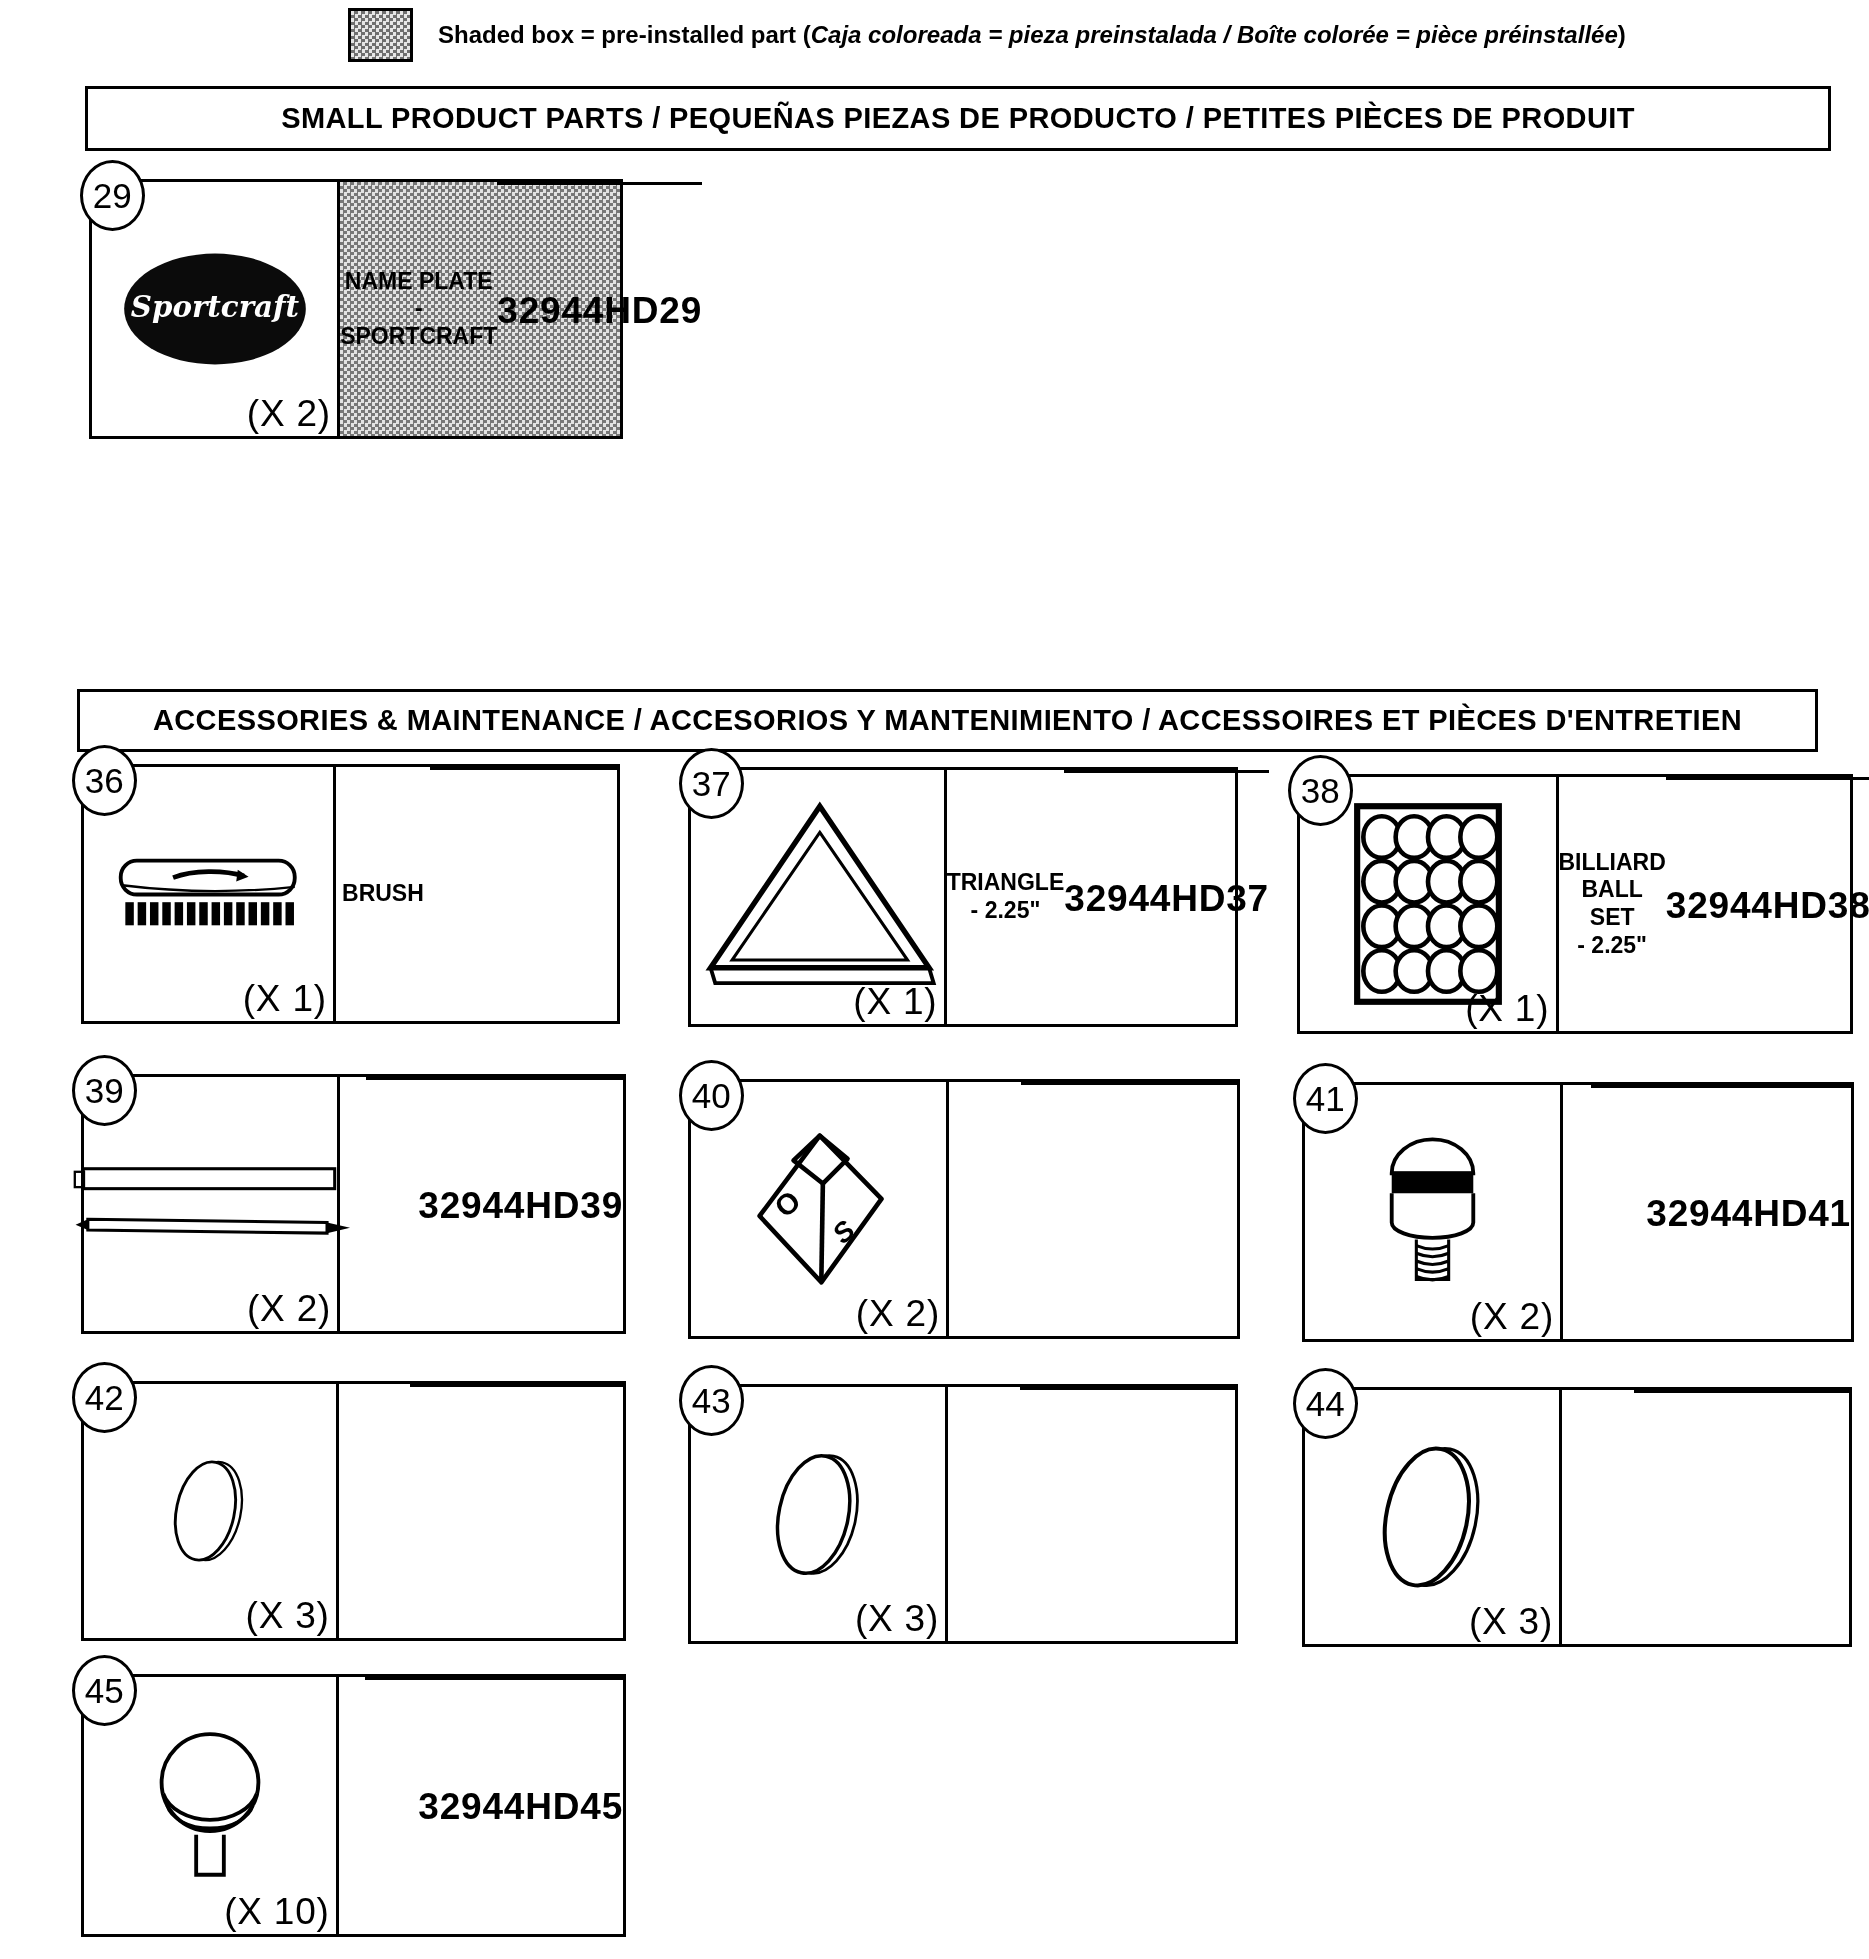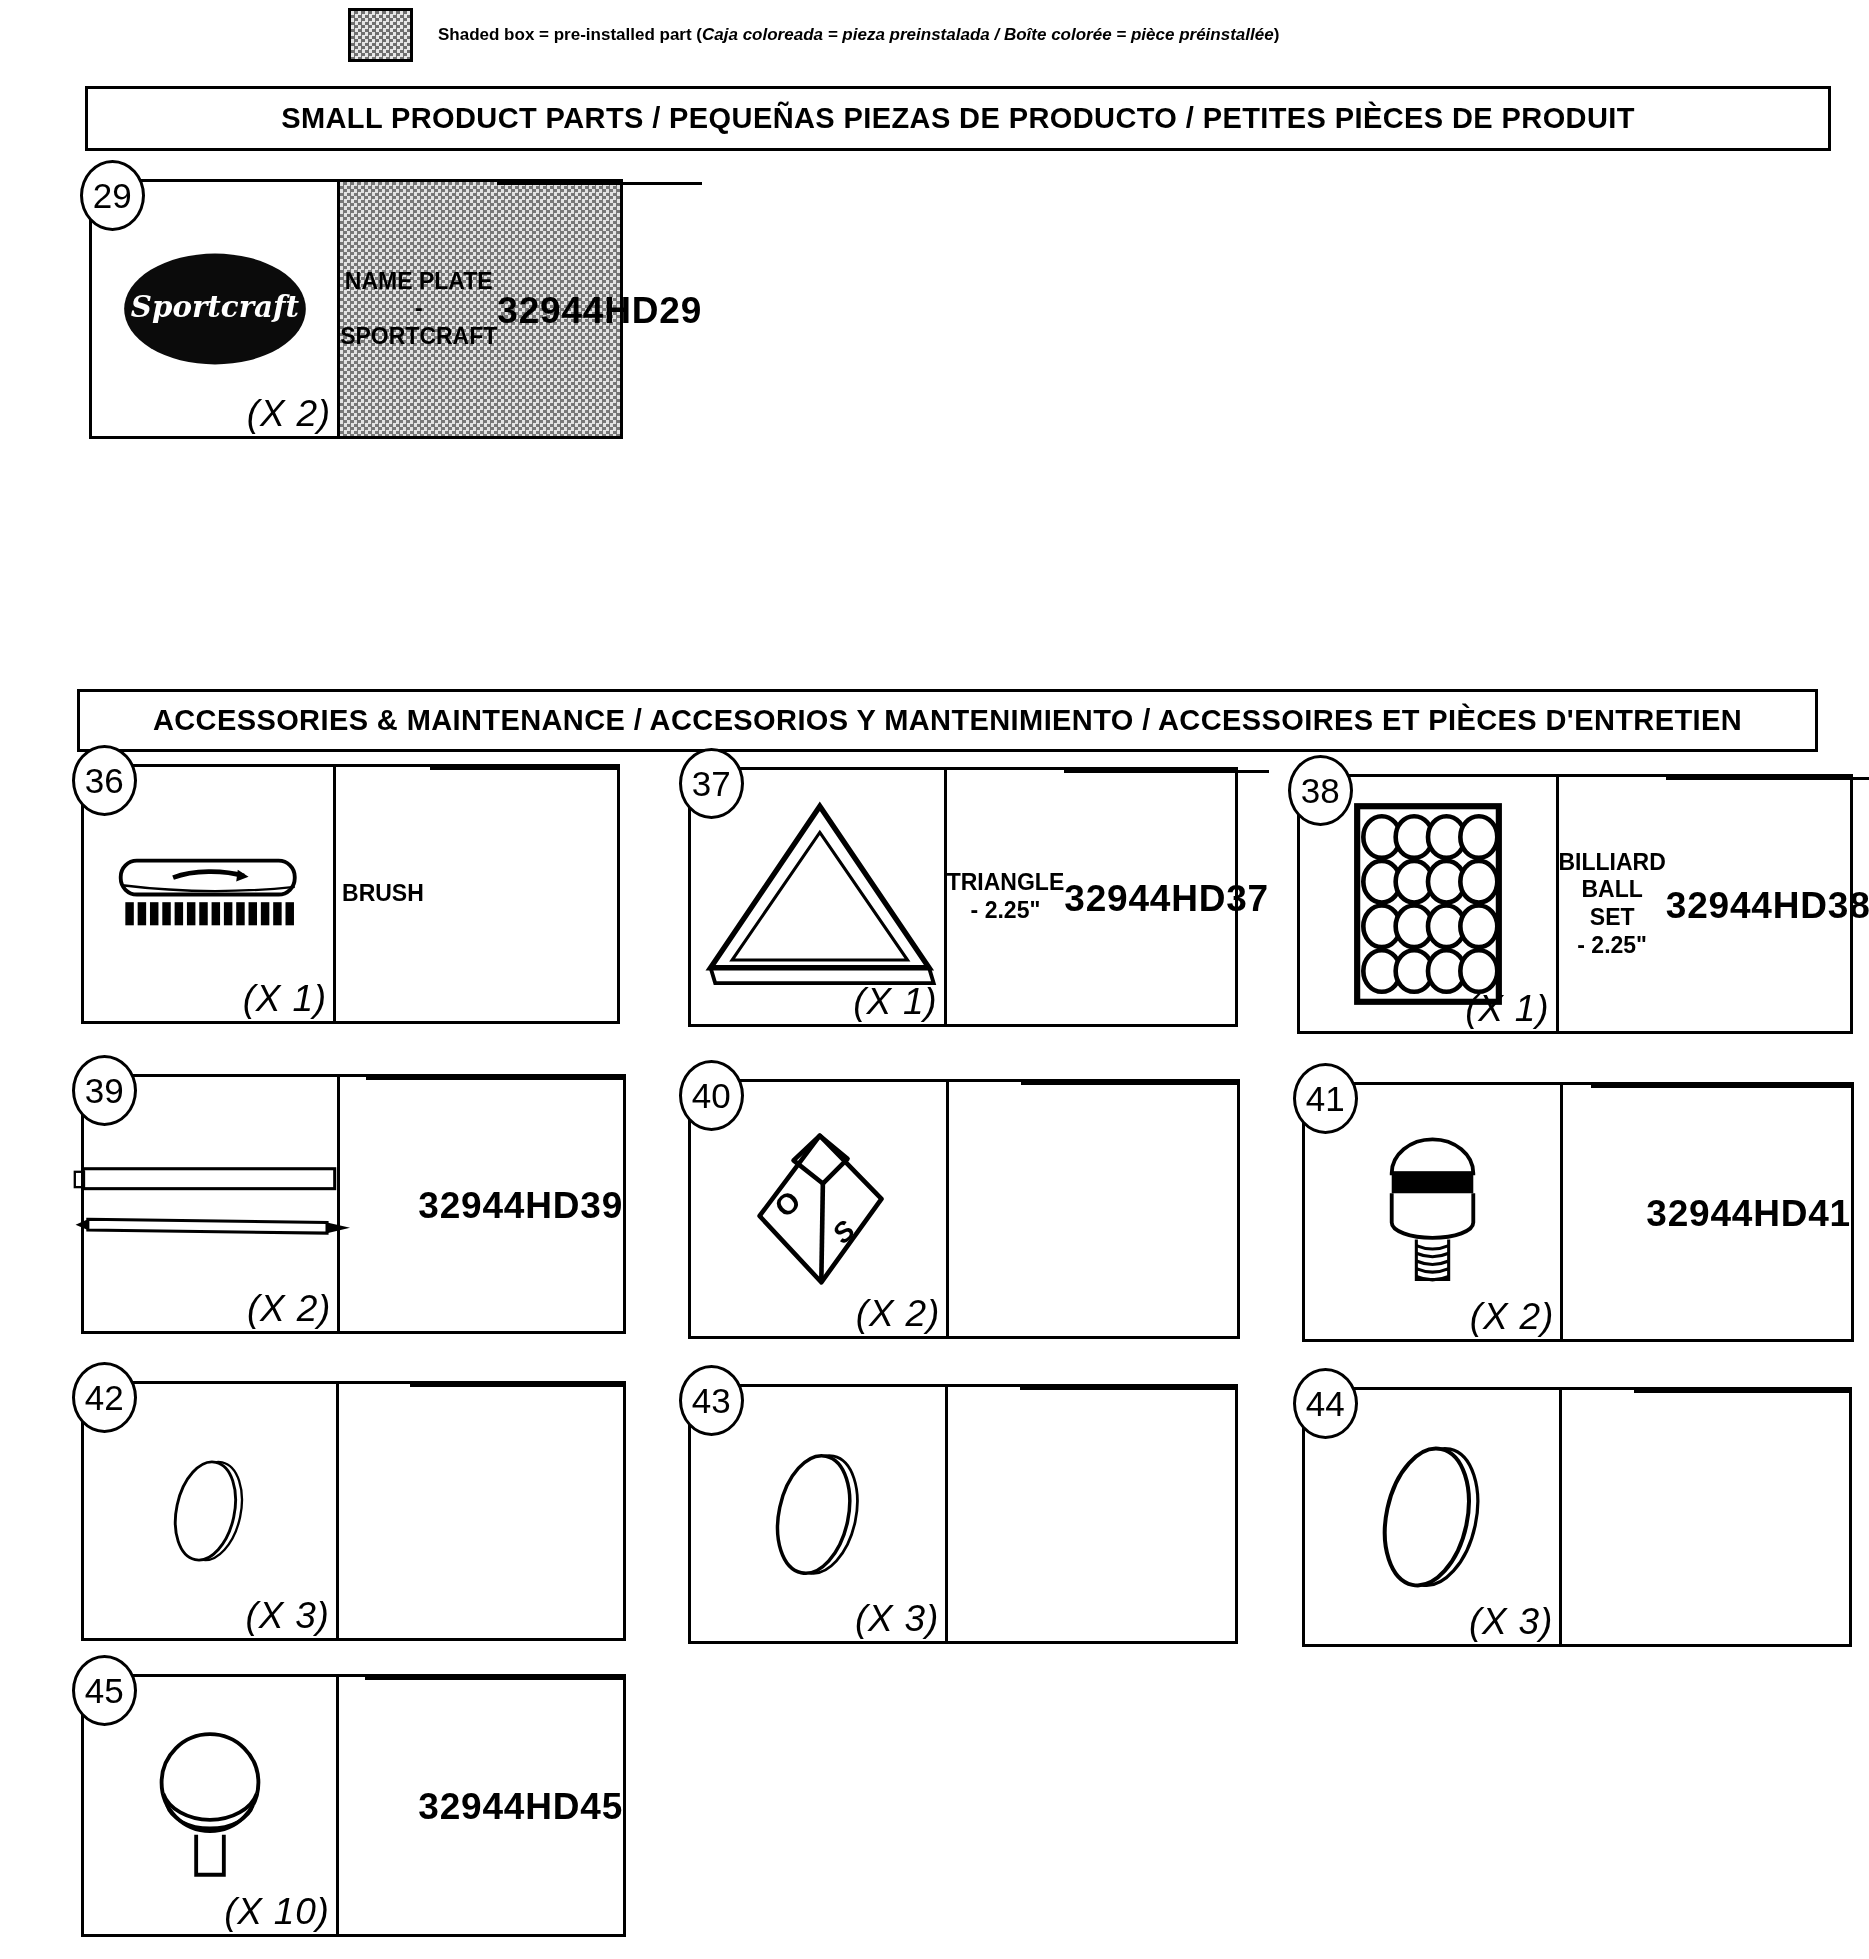--- a/index.html
+++ b/index.html
@@ -10,21 +10,21 @@
     font-family:"Liberation Sans",sans-serif;
     color:#000;
     overflow:hidden;
   }
   
   .legend{position:absolute;left:348px;top:7.7px;display:flex;align-items:center;gap:25px;}
   .swatch{
     width:59px;height:48px;border:3.9px solid #000;
     background:repeating-conic-gradient(#6f6f6f 0% 25%, #e6e6e6 0% 50%) 0 0 / 7px 7px;
   }
-  .legend-text{font-size:17px;font-weight:bold;white-space:nowrap;}
+  .legend-text{font-size:24px;font-weight:bold;white-space:nowrap;}
   .legend-text i{font-weight:bold;}
   
   .section-header{
     position:absolute;border:3.9px solid #000;background:#fff;
     display:flex;align-items:center;justify-content:center;
     font-weight:bold;font-size:29px;letter-spacing:0.4px;text-align:center;
   }
   #hdr1{left:85px;top:86px;width:1740px;height:59px;}
   #hdr2{left:77px;top:689px;width:1735px;height:57px;}
   
@@ -32,21 +32,21 @@
   .badge{
     position:absolute;left:-12.3px;top:-21.6px;width:59px;height:65px;
     border:3.1px solid #000;border-radius:50%;background:#fff;
     display:flex;align-items:center;justify-content:center;
     font-size:35px;z-index:3;
   }
   .cell-left{
     width:47%;position:relative;border-right:3.1px solid #000;
     display:flex;align-items:center;justify-content:center;
   }
-  .qty{position:absolute;right:6.2px;bottom:1.5px;font-size:37px;letter-spacing:0.8px;font-style:italic;}
+  .qty{position:absolute;right:6.2px;bottom:1.5px;font-size:37px;letter-spacing:0.8px;}
   .cell-right{width:53%;display:flex;flex-direction:row;}
   .row{flex:1;border-top:3.1px solid #000;display:flex;flex-direction:column;
        align-items:center;justify-content:center;text-align:center;min-height:0;}
   .row:first-child{border-top:none;}
   .row.title{font-size:23px;font-weight:bold;line-height:1.2;}
   .row.pn{font-size:37px;font-weight:bold;letter-spacing:0.8px;}
   .shaded{
     background:repeating-conic-gradient(#777777 0% 25%, #e2e2e2 0% 50%) 0 0 / 7px 7px;
   }
   .icon-wrap{display:flex;align-items:center;justify-content:center;}

